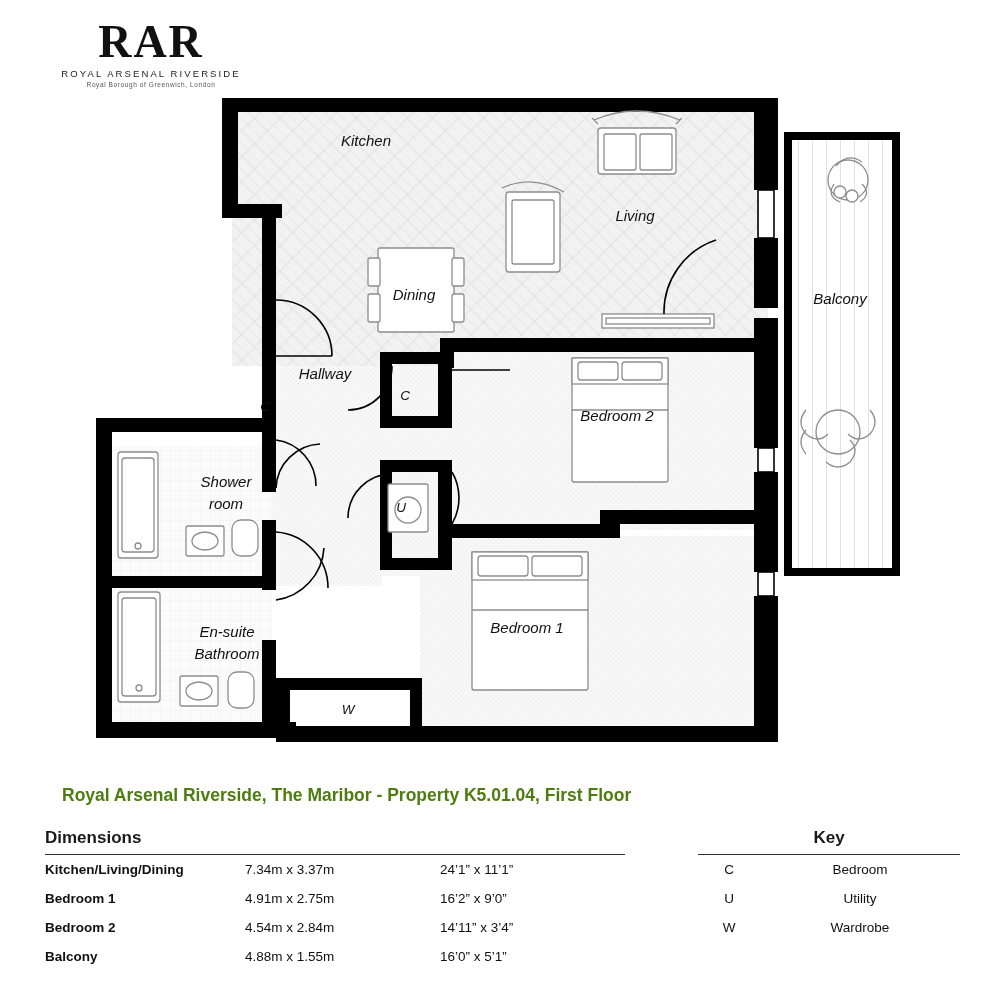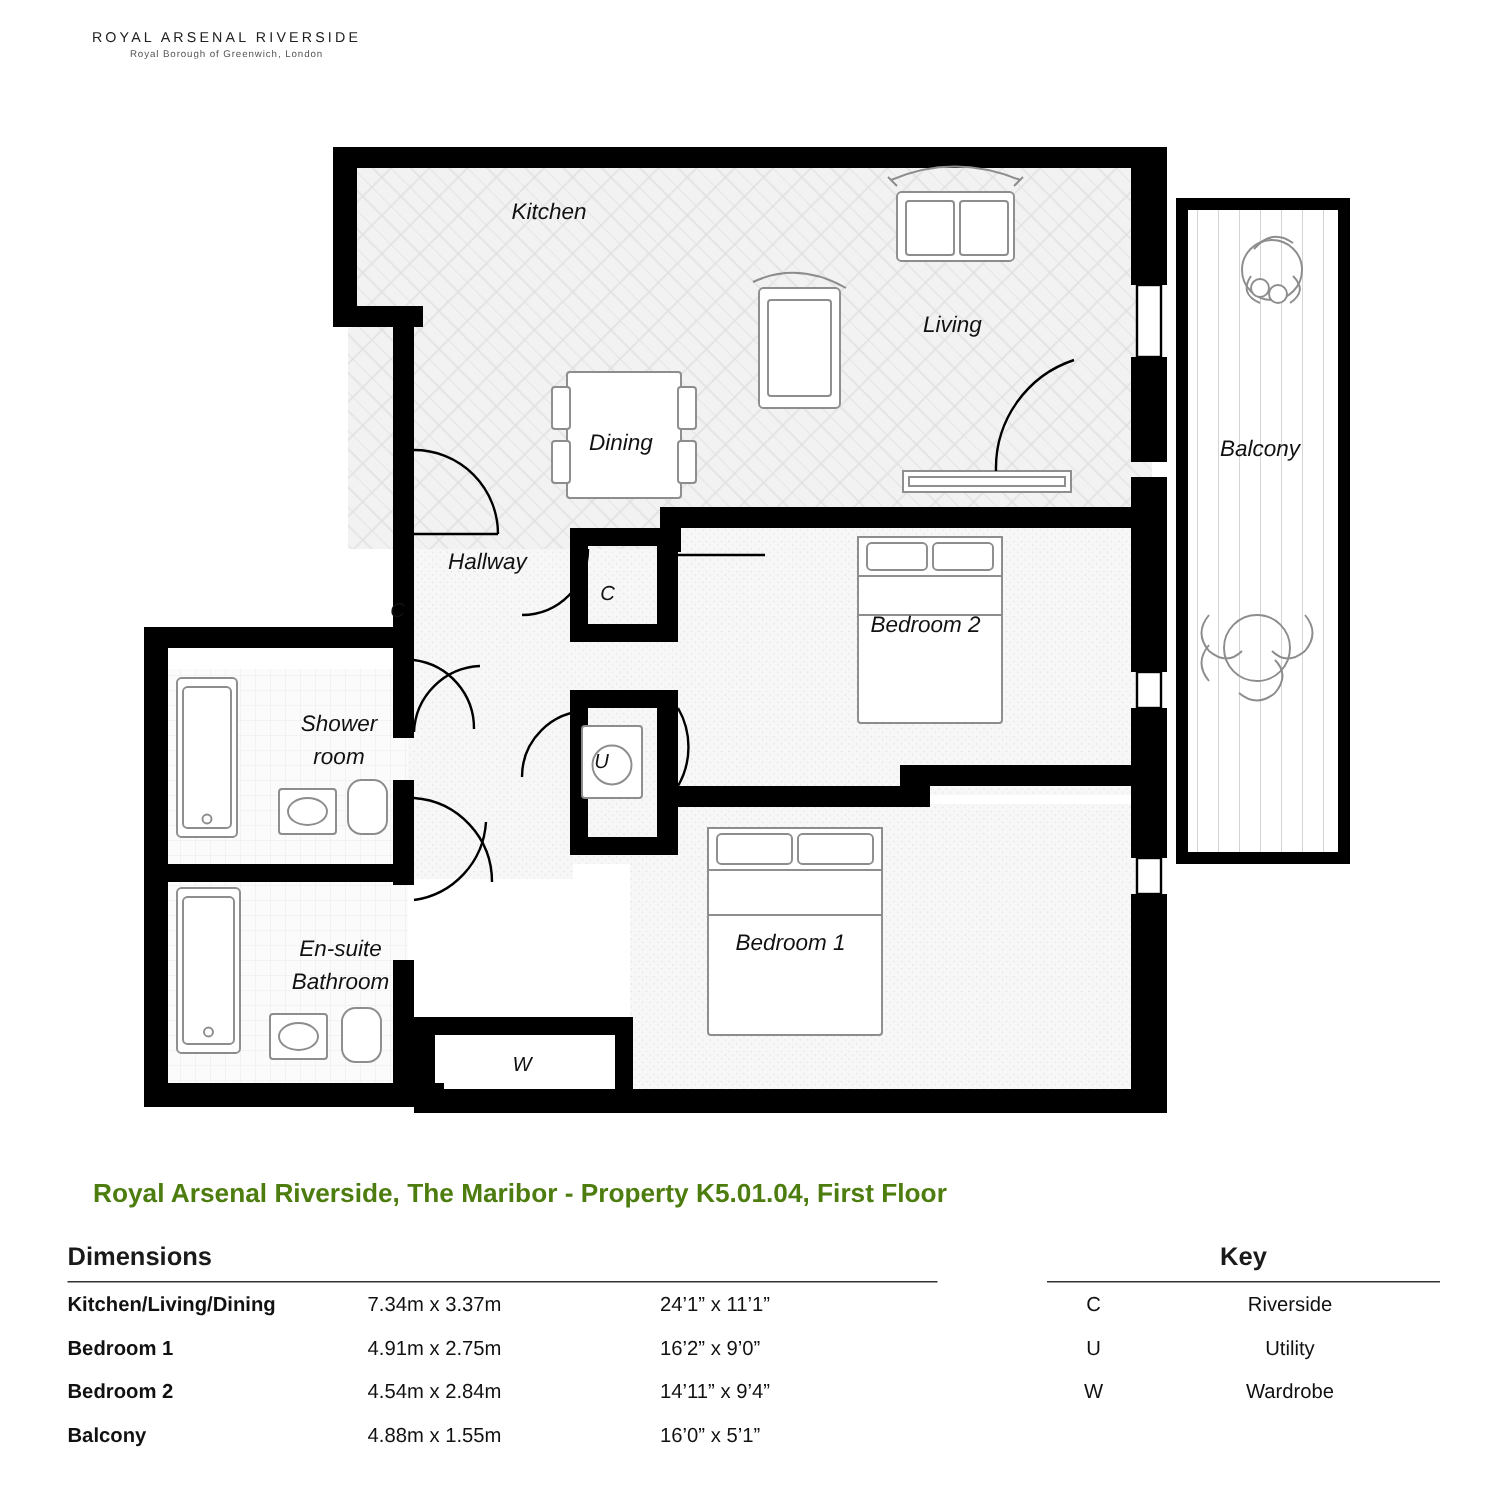--- a/index.html
+++ b/index.html
@@ -107,20 +107,21 @@
     color: #111;
   }
   #dims td.c0 { width: 200px; font-weight: bold; }
   #dims td.c1 { width: 195px; margin-top: 41px; }
   #keybox td.k0 { width: 62px; }
 </style>
 </head>
 <body>
 
 <div id="logo">
+  <div class="mark">RAR</div>
   <div class="name">ROYAL ARSENAL RIVERSIDE</div>
   <div class="sub">Royal Borough of Greenwich, London</div>
 </div>
 
 <div id="plan">
 <svg width="1000" height="690" viewBox="0 0 1000 690" xmlns="http://www.w3.org/2000/svg">
   <defs>
     <pattern id="herring" width="18" height="18" patternUnits="userSpaceOnUse" patternTransform="rotate(45)">
       <rect width="18" height="18" fill="#f2f2f2"></rect>
       <path d="M0 0 H18 M0 9 H18" stroke="#e0e0e0" stroke-width="1"></path>
@@ -327,38 +328,38 @@
         <td>24’1” x 11’1”</td>
       </tr>
       <tr>
         <td class="c0">Bedroom 1</td>
         <td class="c1">4.91m x 2.75m</td>
         <td>16’2” x 9’0”</td>
       </tr>
       <tr>
         <td class="c0">Bedroom 2</td>
         <td class="c1">4.54m x 2.84m</td>
-        <td>14’11” x 9’4”</td>
+        <td>14’11” x 3’4”</td>
       </tr>
       <tr>
         <td class="c0">Balcony</td>
         <td class="c1">4.88m x 1.55m</td>
         <td>16’0” x 5’1”</td>
       </tr>
     </tbody>
   </table>
 </div>
 
 <div id="keybox">
   <div class="tbl-title">Key</div>
   <table class="data">
     <tbody>
       <tr>
         <td class="k0">C</td>
-        <td>Riverside</td>
+        <td>Bedroom</td>
       </tr>
       <tr>
         <td class="k0">U</td>
         <td>Utility</td>
       </tr>
       <tr>
         <td class="k0">W</td>
         <td>Wardrobe</td>
       </tr>
     </tbody>

